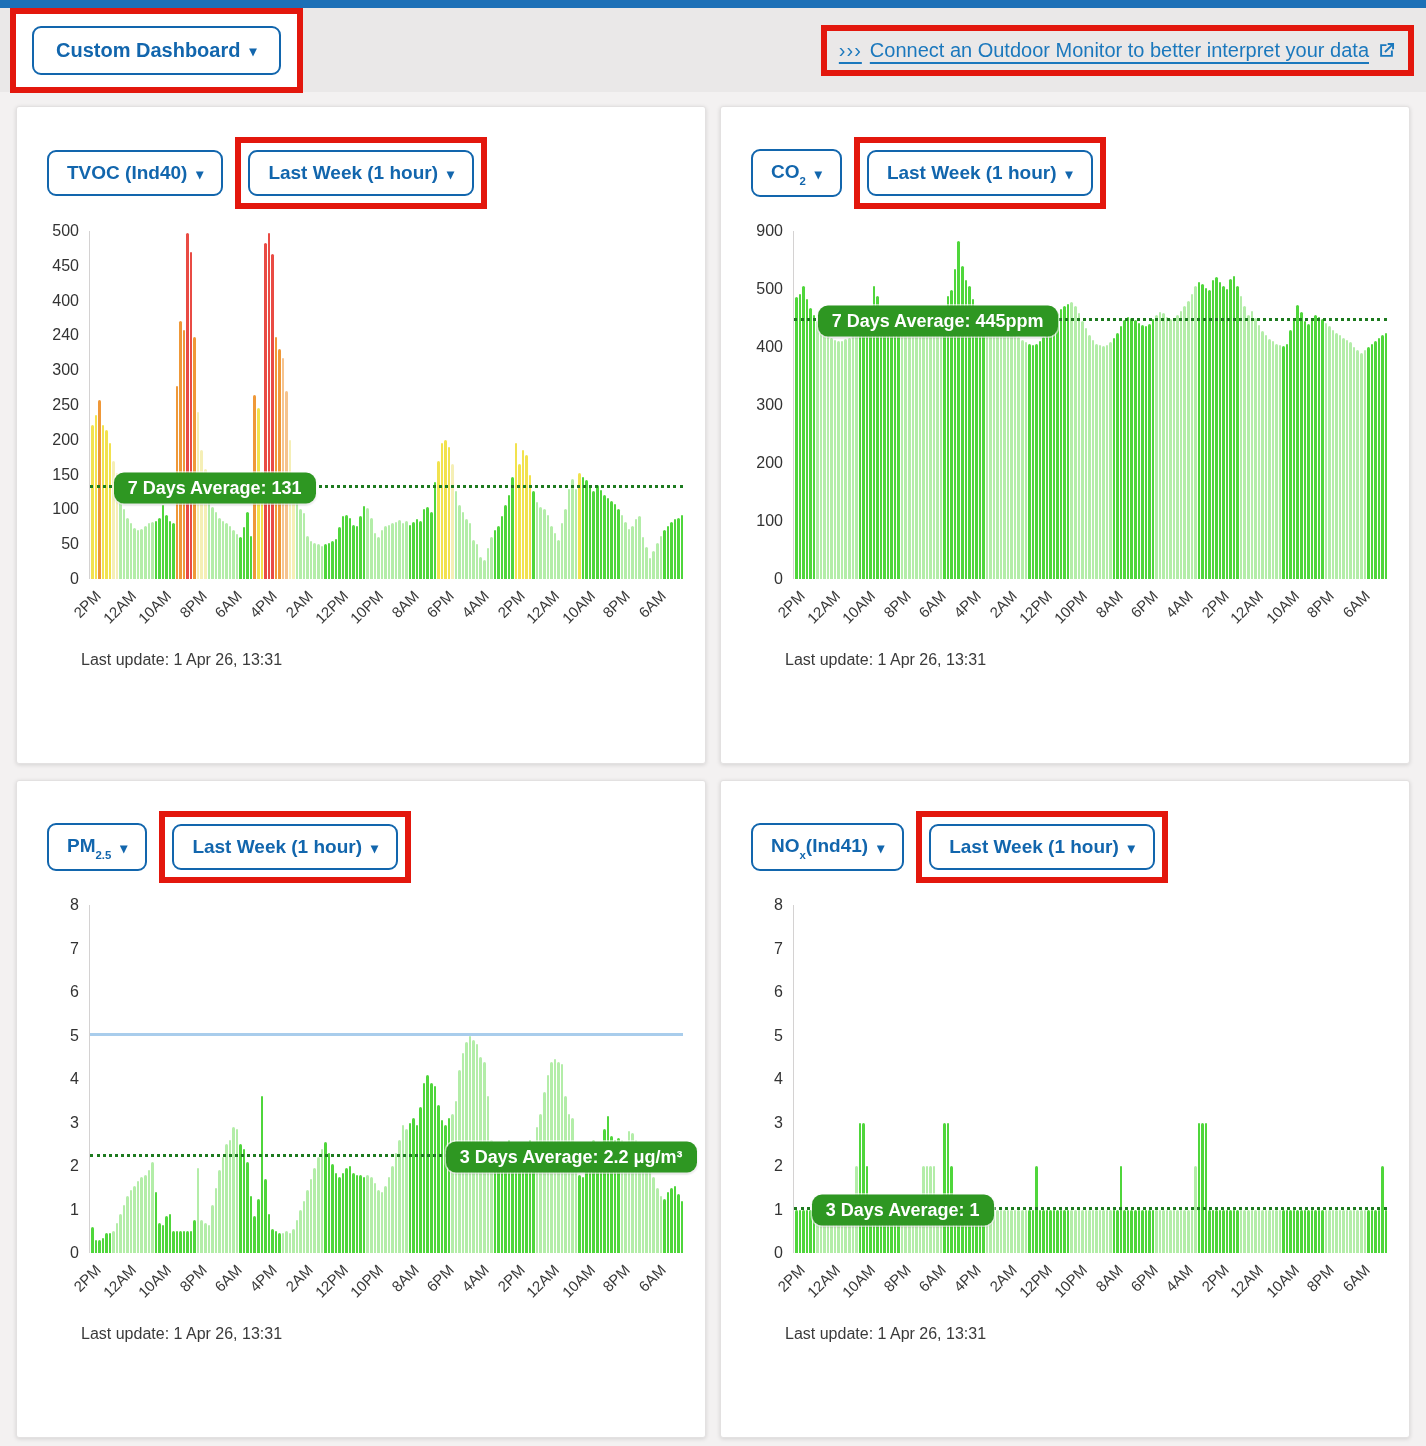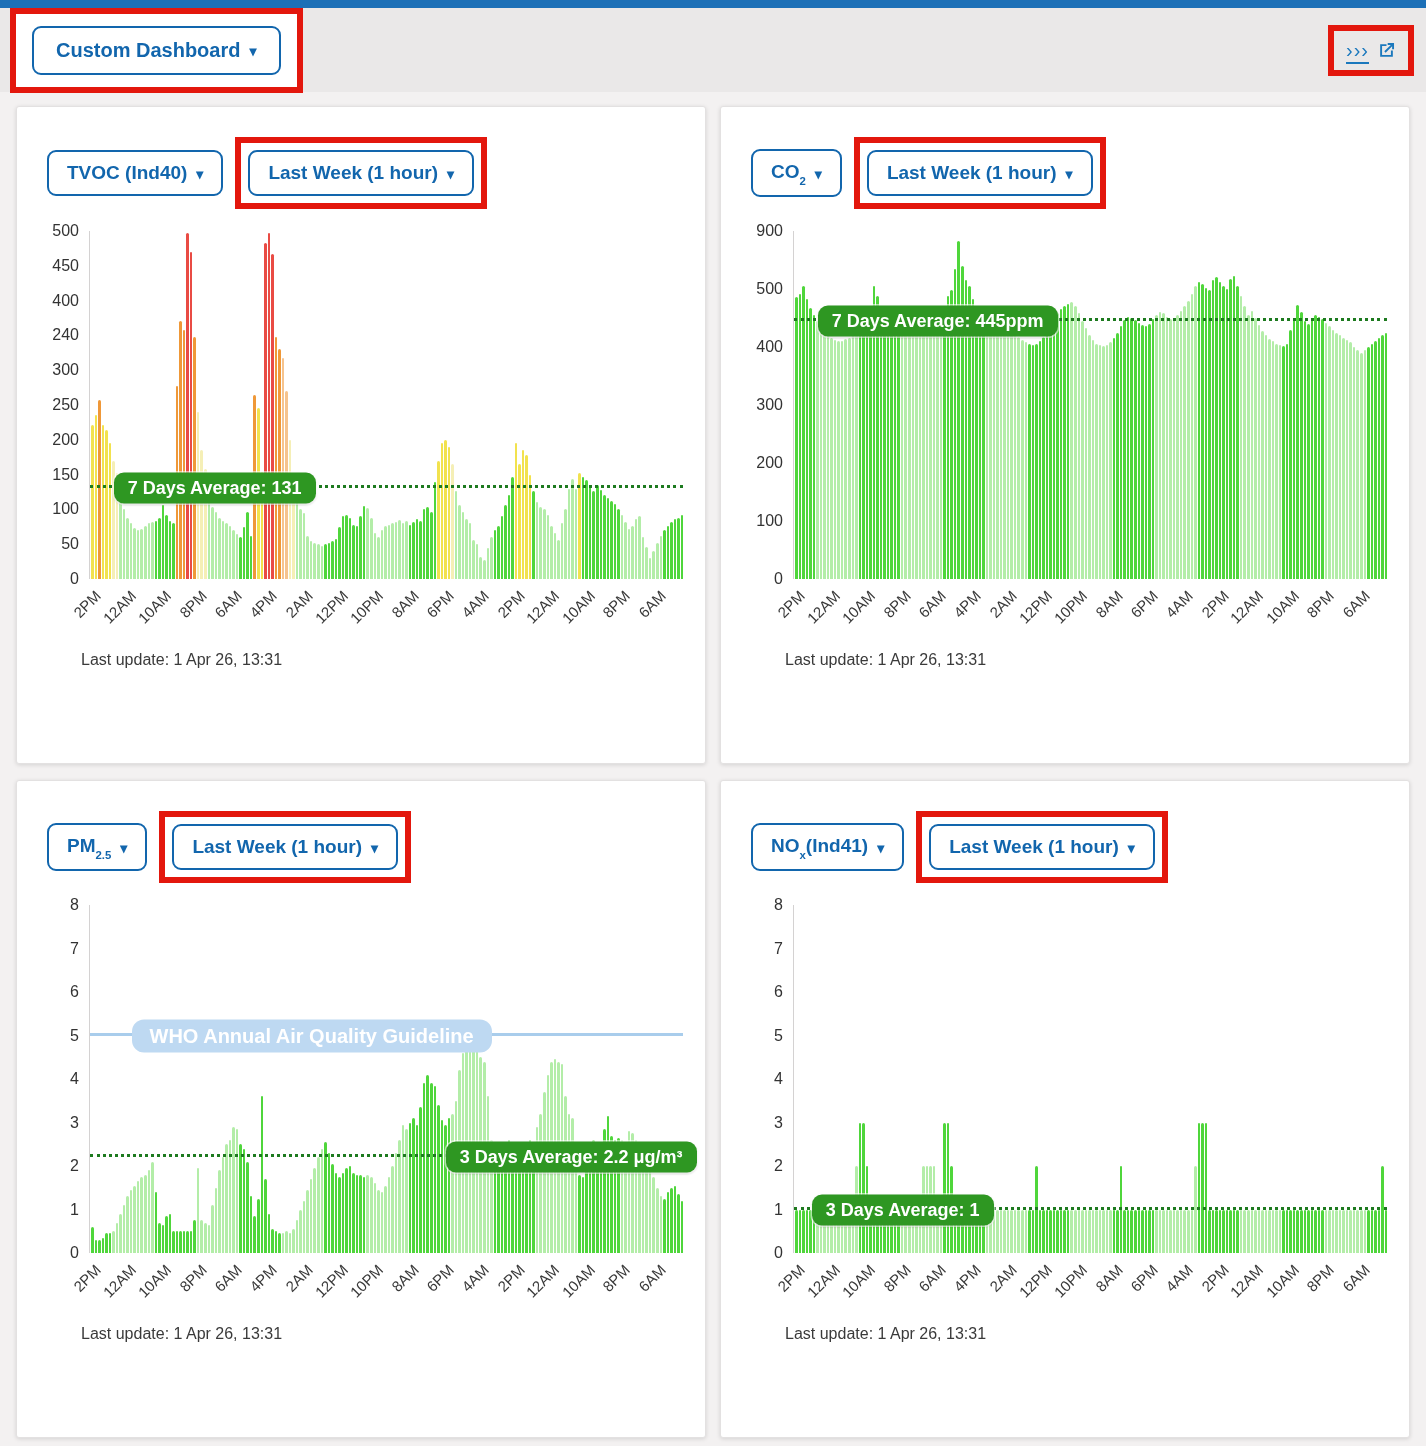--- a/index.html
+++ b/index.html
@@ -84,20 +84,21 @@
 <div class="header">
   <div class="anno anno-dash">
     <button class="btn">
       <span>Custom Dashboard</span>
       <span class="caret">▾</span>
     </button>
   </div>
   <div class="anno anno-link">
     <a class="link">
       <span class="chevs">›››</span>
+      <span>Connect an Outdoor Monitor to better interpret your data</span>
       <span class="ext-icon">
         <svg viewBox="0 0 24 24" width="19" height="19" fill="#1b78bd">
           <path d="M4 4h8v2.4H6.4v11.2h11.2V12H20v8H4z"></path>
           <path d="M13.5 2.5H21.5v8h-2.4V6.6l-8.2 8.2-1.7-1.7 8.2-8.2h-3.9z"></path>
         </svg>
       </span>
     </a>
   </div>
 </div>
 
@@ -734,21 +735,20 @@
             <div class="bar" style="height: 18.75%; background: rgb(179, 237, 168);"></div>
             <div class="bar" style="height: 16.25%; background: rgb(179, 237, 168);"></div>
             <div class="bar" style="height: 15.625%; background: rgb(79, 214, 59);"></div>
             <div class="bar" style="height: 17.5%; background: rgb(79, 214, 59);"></div>
             <div class="bar" style="height: 18.75%; background: rgb(79, 214, 59);"></div>
             <div class="bar" style="height: 19.375%; background: rgb(79, 214, 59);"></div>
             <div class="bar" style="height: 16.875%; background: rgb(79, 214, 59);"></div>
             <div class="bar" style="height: 15%; background: rgb(79, 214, 59);"></div>
           </div>
       <div class="who-line" style="bottom: 62.5%;"></div>
-          <div class="who-badge" style="bottom: 62.5%; left: 7%;">WHO Annual Air Quality Guideline</div>
           <div class="avg-line" style="bottom: 27.5%;"></div>
           <div class="badge" style="bottom: 27.5%; left: 60%;">3 Days Average: 2.2 μg/m³</div>
         </div>
     </div>
     <div class="x-axis">
         <span class="x-tick" style="right: 99.7024%;">2PM</span>
         <span class="x-tick" style="right: 93.75%;">12AM</span>
         <span class="x-tick" style="right: 87.7976%;">10AM</span>
         <span class="x-tick" style="right: 81.8452%;">8PM</span>
         <span class="x-tick" style="right: 75.8929%;">6AM</span>

